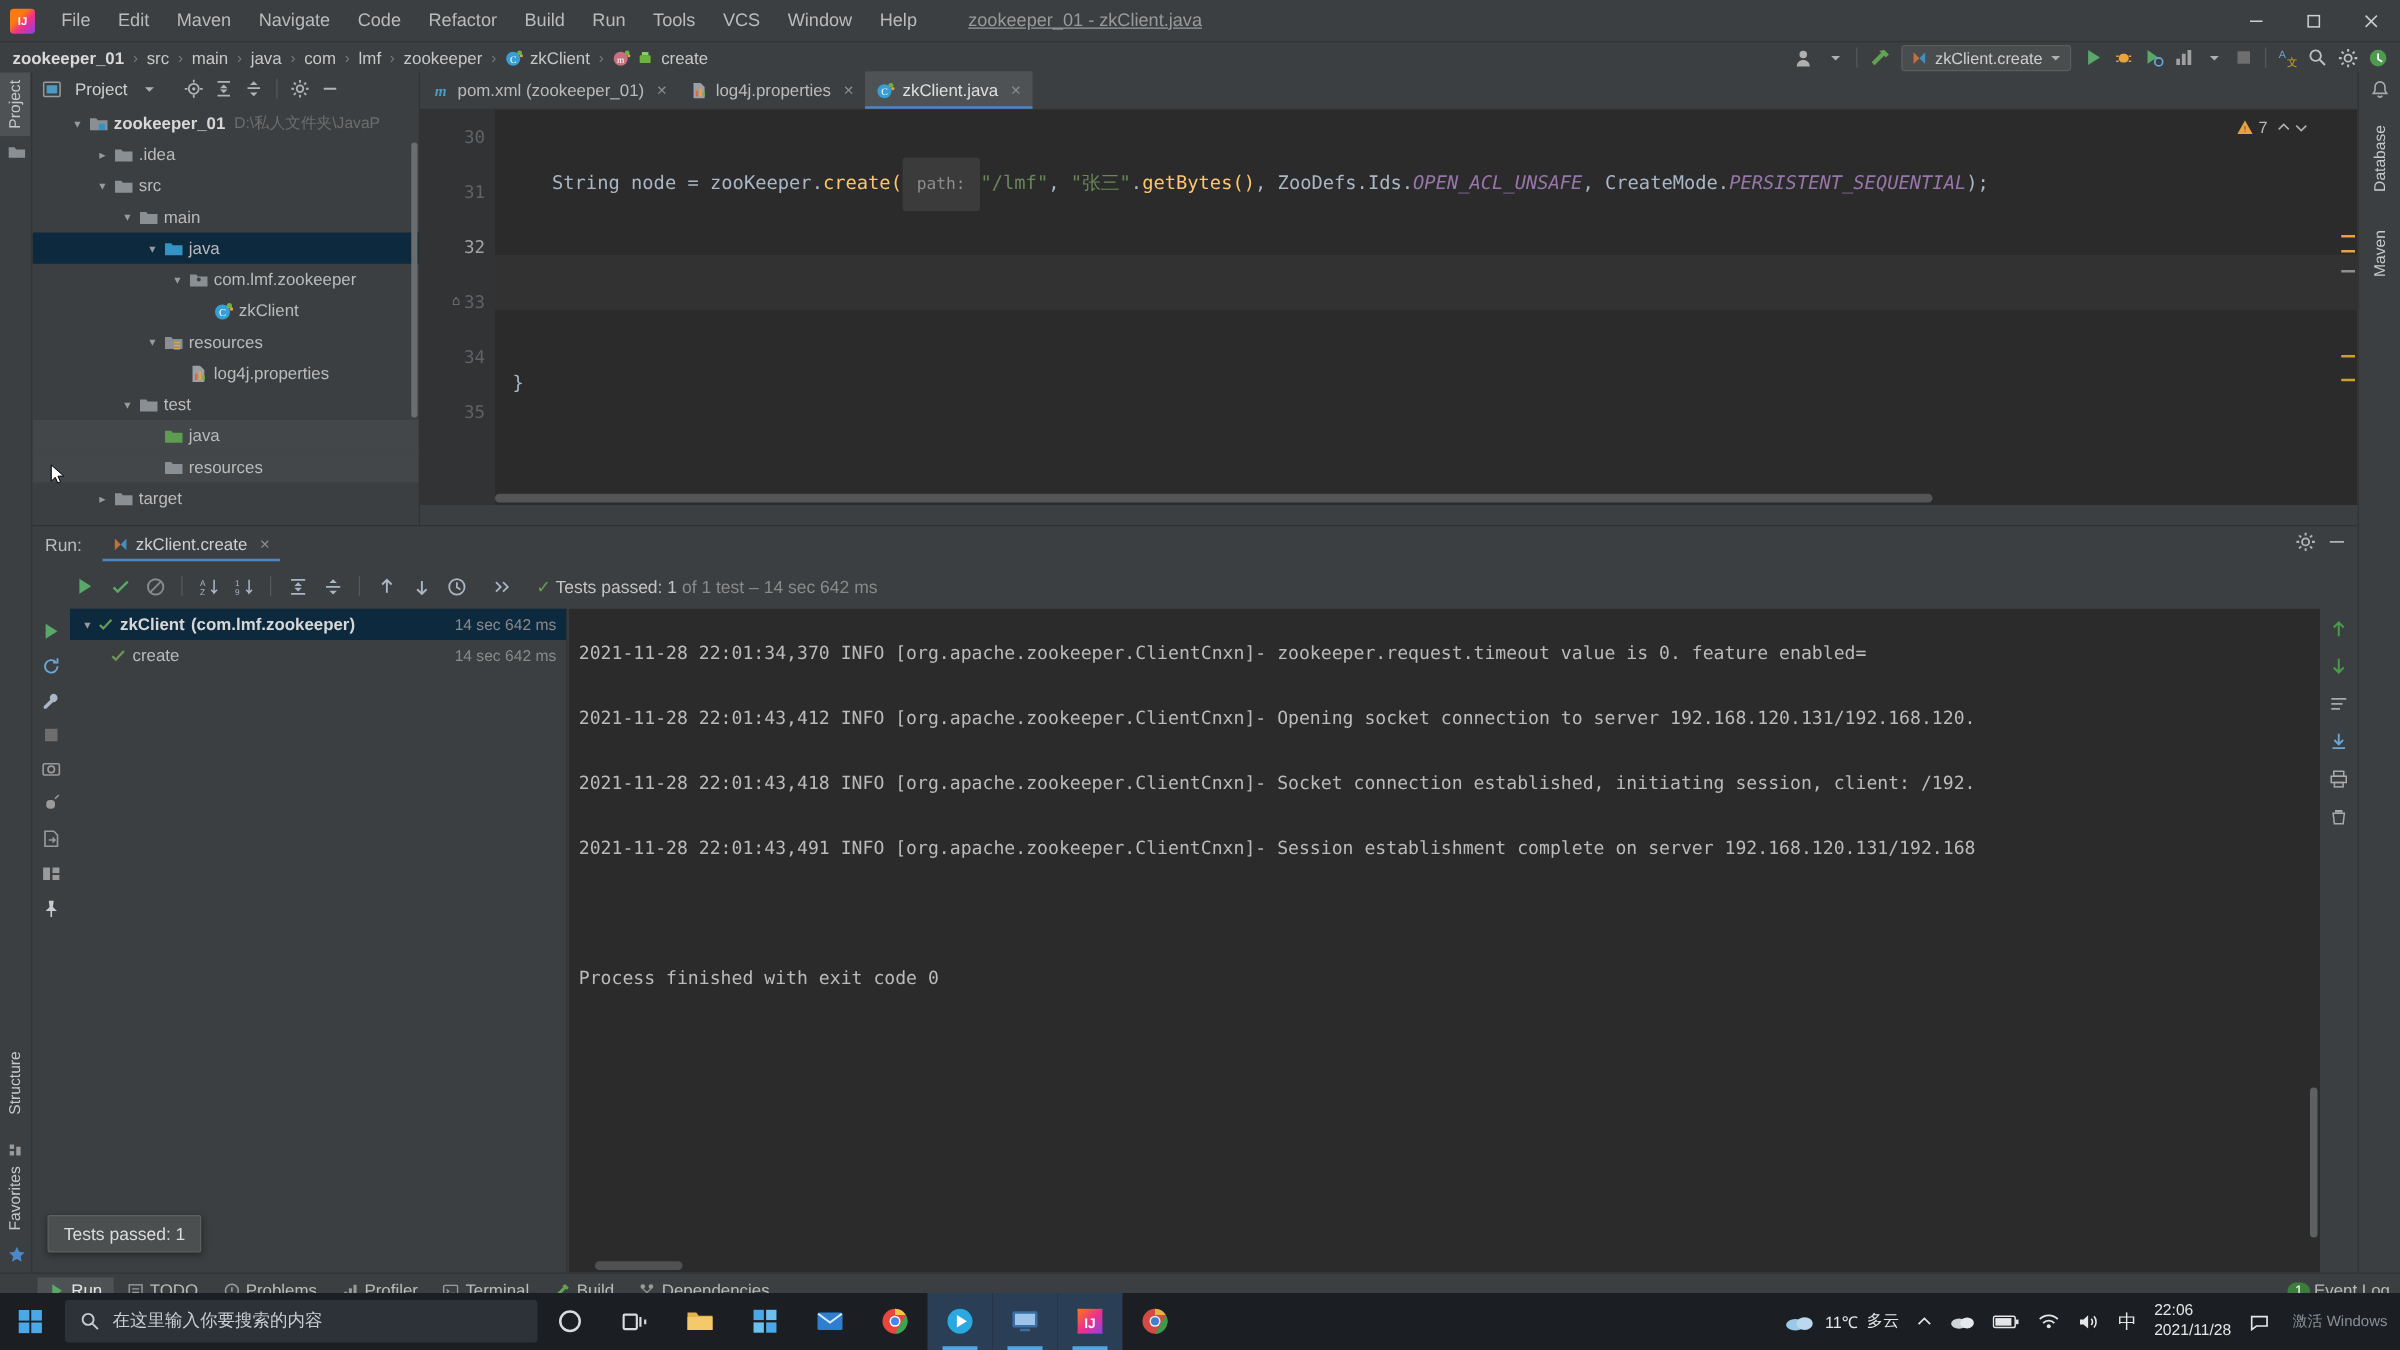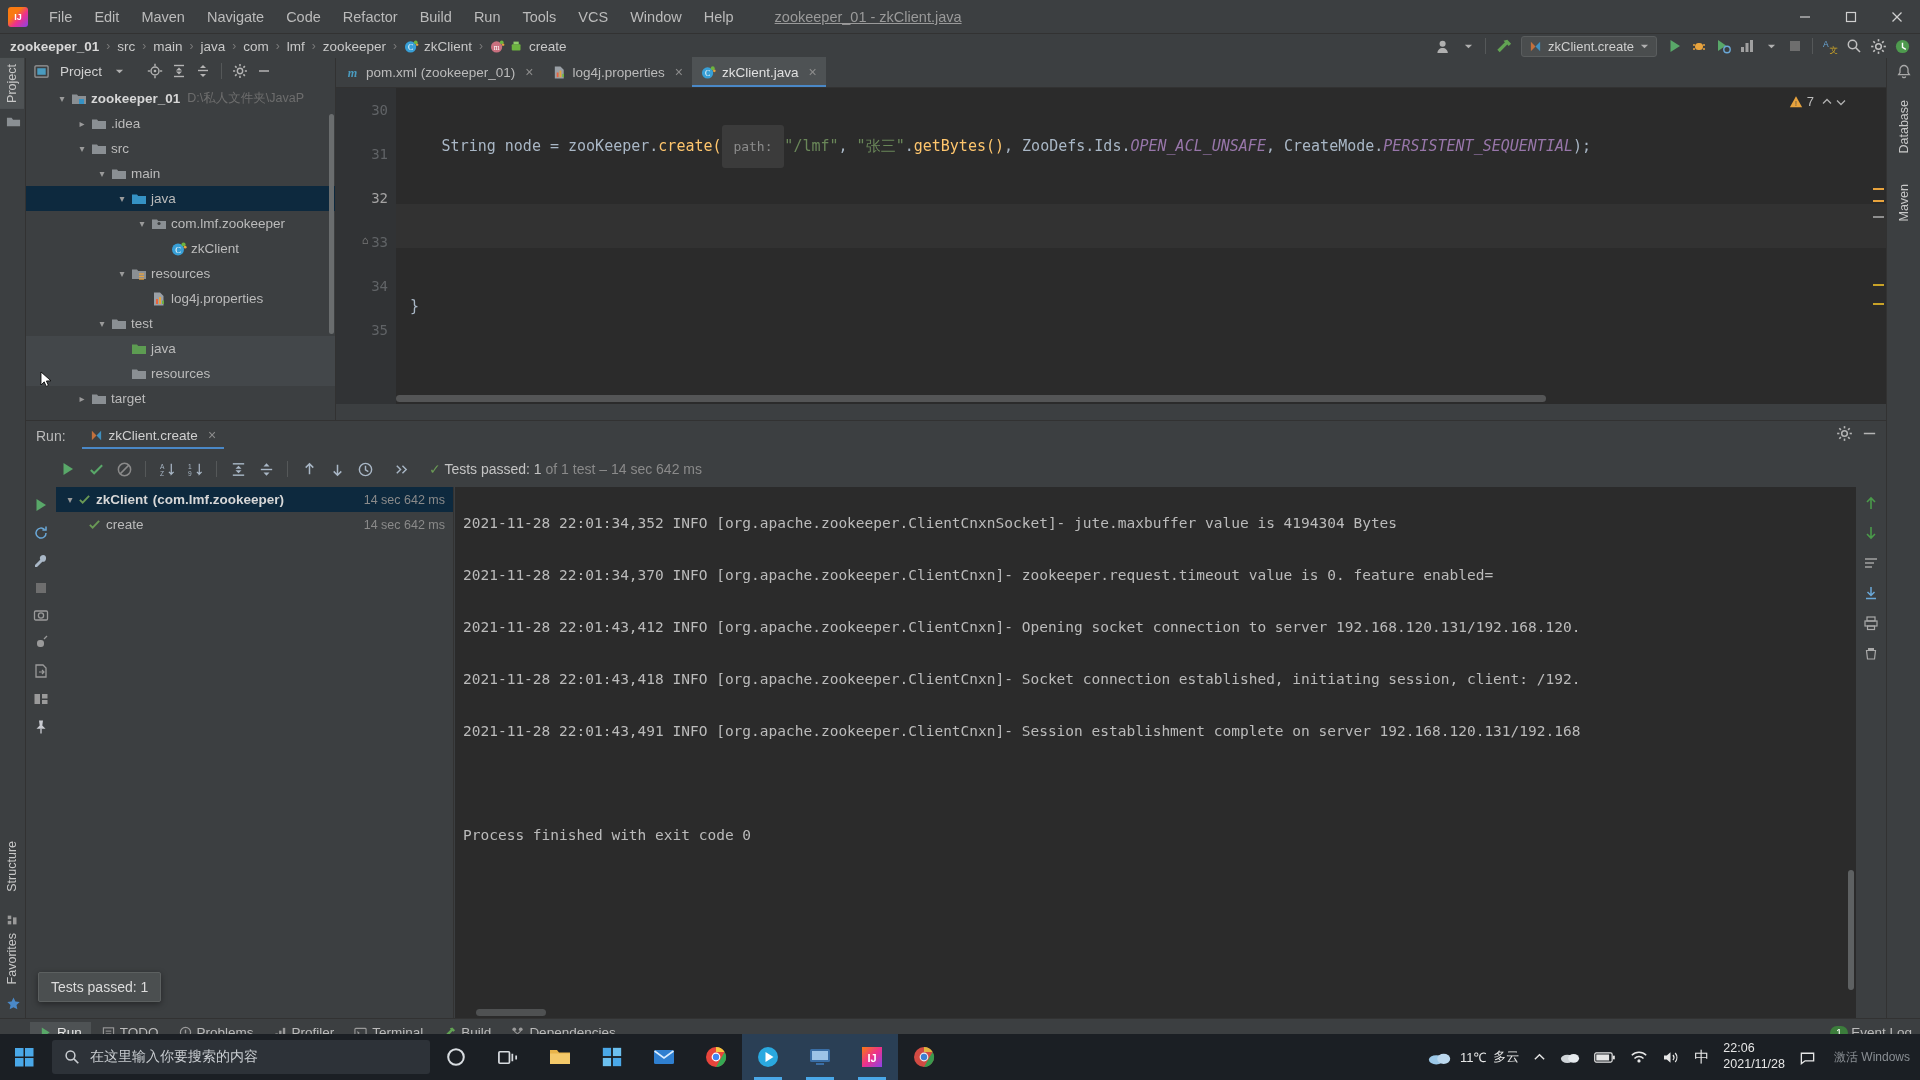--- a/index.html
+++ b/index.html
@@ -1009,21 +1009,20 @@
           <svg width="13" height="13" viewBox="0 0 14 14">
               <path d="M2 7.5l3 3L12 3" stroke="#6a9955" stroke-width="2" fill="none"></path>
             </svg>
         </span>
         <span>create</span>
         <span class="tt-time">14 sec 642 ms</span>
       </div>
     </div>
 
     <div class="console">
-      <div class="logline">2021-11-28 22:01:34,352 INFO [org.apache.zookeeper.ClientCnxnSocket]- jute.maxbuffer value is 4194304 Bytes</div>
       <div class="logline">2021-11-28 22:01:34,370 INFO [org.apache.zookeeper.ClientCnxn]- zookeeper.request.timeout value is 0. feature enabled=</div>
       <div class="logline">2021-11-28 22:01:43,412 INFO [org.apache.zookeeper.ClientCnxn]- Opening socket connection to server 192.168.120.131/192.168.120.</div>
       <div class="logline">2021-11-28 22:01:43,418 INFO [org.apache.zookeeper.ClientCnxn]- Socket connection established, initiating session, client: /192.</div>
       <div class="logline">2021-11-28 22:01:43,491 INFO [org.apache.zookeeper.ClientCnxn]- Session establishment complete on server 192.168.120.131/192.168</div>
       <div class="logline">&nbsp;</div>
       <div class="logline">Process finished with exit code 0</div>
       <div class="con-vscroll"></div>
     </div>
 
     <div class="con-right">

